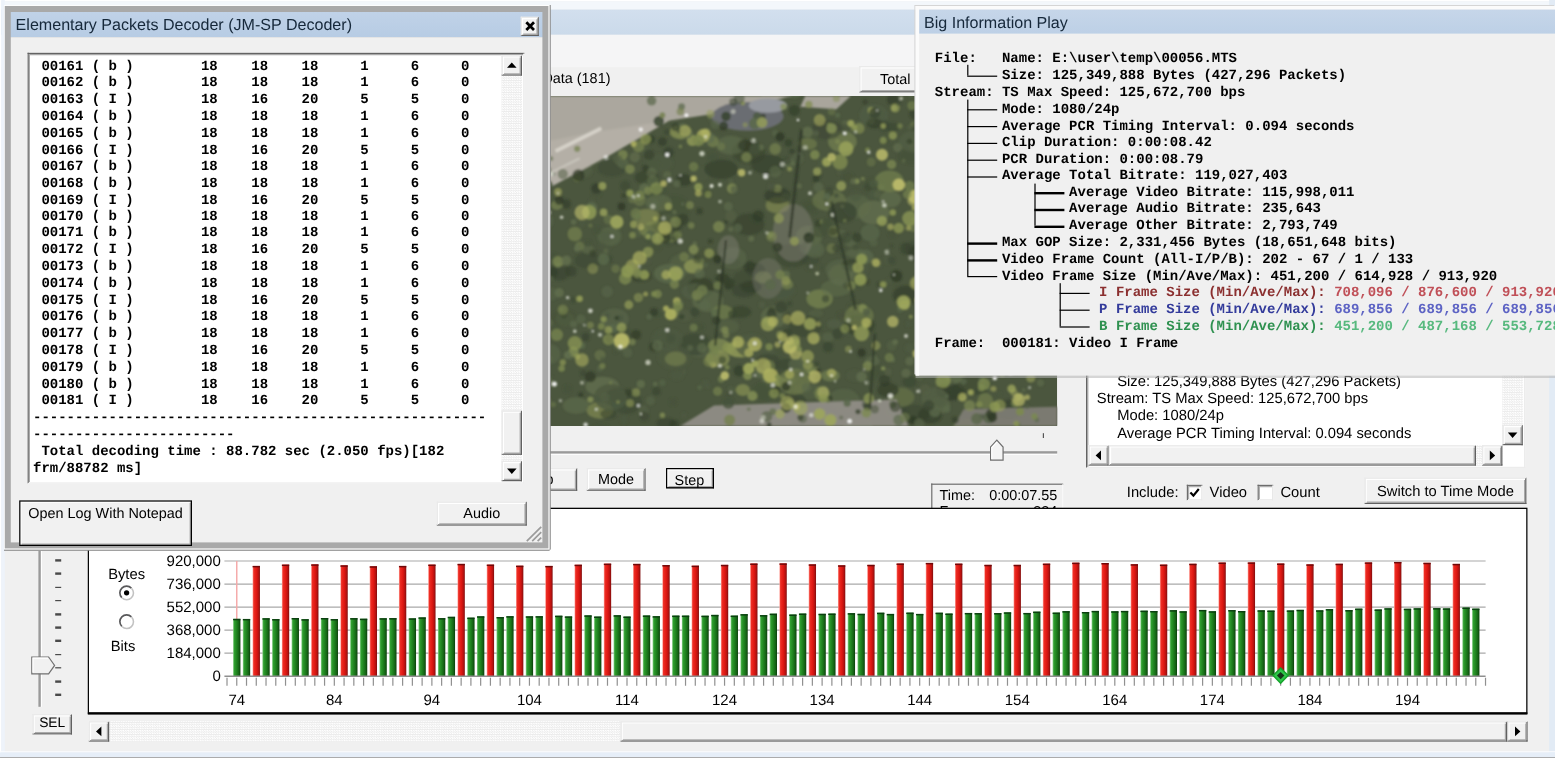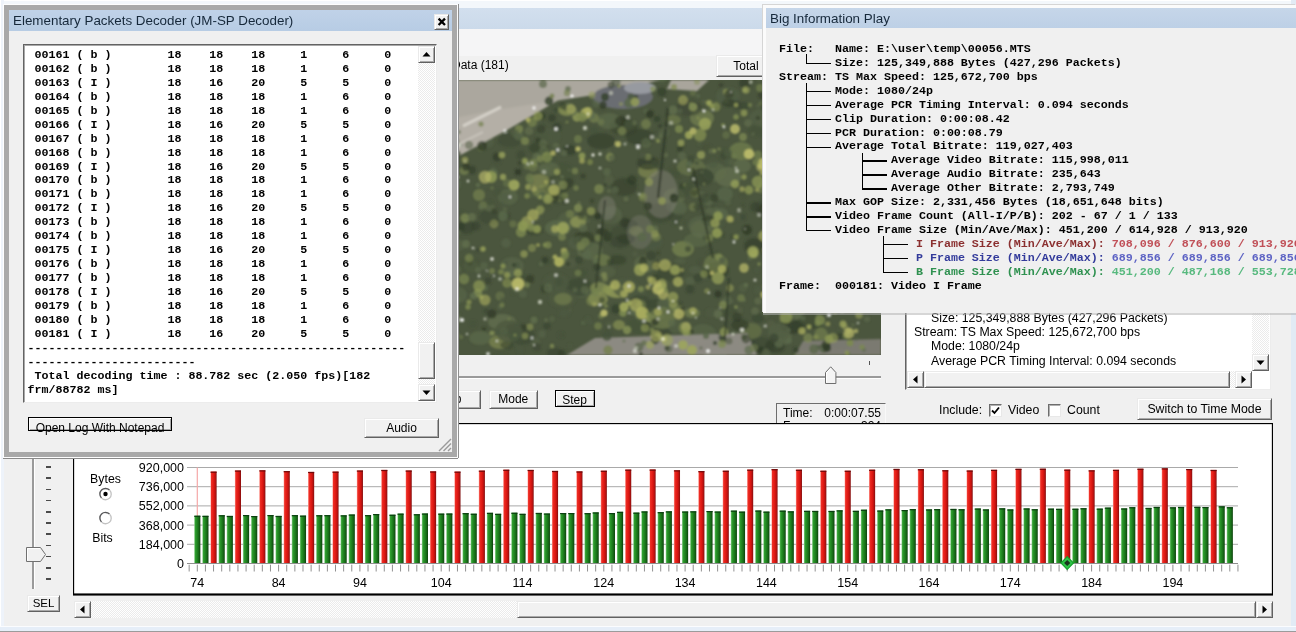--- a/index.html
+++ b/index.html
@@ -1824,18 +1824,18 @@
 <div class="abs track" style="left:418px;top:46px;width:17px;height:355px;"></div>
 <div class="btn" style="left:418px;top:46px;width:17px;height:17px;"></div>
 <svg class="abs" style="left:418px;top:46px" width="17" height="17">
     <polygon points="4.5,10.5 12.5,10.5 8.5,6" fill="#000"></polygon>
   </svg>
 <div class="btn" style="left:418px;top:342px;width:17px;height:37px;"></div>
 <div class="btn" style="left:418px;top:384px;width:17px;height:17px;"></div>
 <svg class="abs" style="left:418px;top:384px" width="17" height="17">
     <polygon points="4.5,6.5 12.5,6.5 8.5,11" fill="#000"></polygon>
   </svg>
-<div class="btn" style="left:28px;top:417px;width:144px;height:14px;font-size:12px;line-height:20px;outline:1.5px solid #000;outline-offset:-1px;">Open Log With Notepad</div>
+<div class="btn" style="left:16px;top:417px;width:144px;height:38px;font-size:12px;line-height:20px;outline:1.5px solid #000;outline-offset:-1px;">Open Log With Notepad</div>
 <div class="btn" style="left:364px;top:418px;width:75px;height:20px;font-size:12px;line-height:18px;">Audio</div>
 <svg class="abs" style="left:436px;top:436px" width="16" height="16">
     <line x1="15" y1="3" x2="3" y2="15" stroke="#9b9b9b" stroke-width="1.4"></line>
     <line x1="15" y1="7.5" x2="7.5" y2="15" stroke="#9b9b9b" stroke-width="1.4"></line>
     <line x1="15" y1="12" x2="12" y2="15" stroke="#9b9b9b" stroke-width="1.4"></line>
   </svg>
 </body></html>

